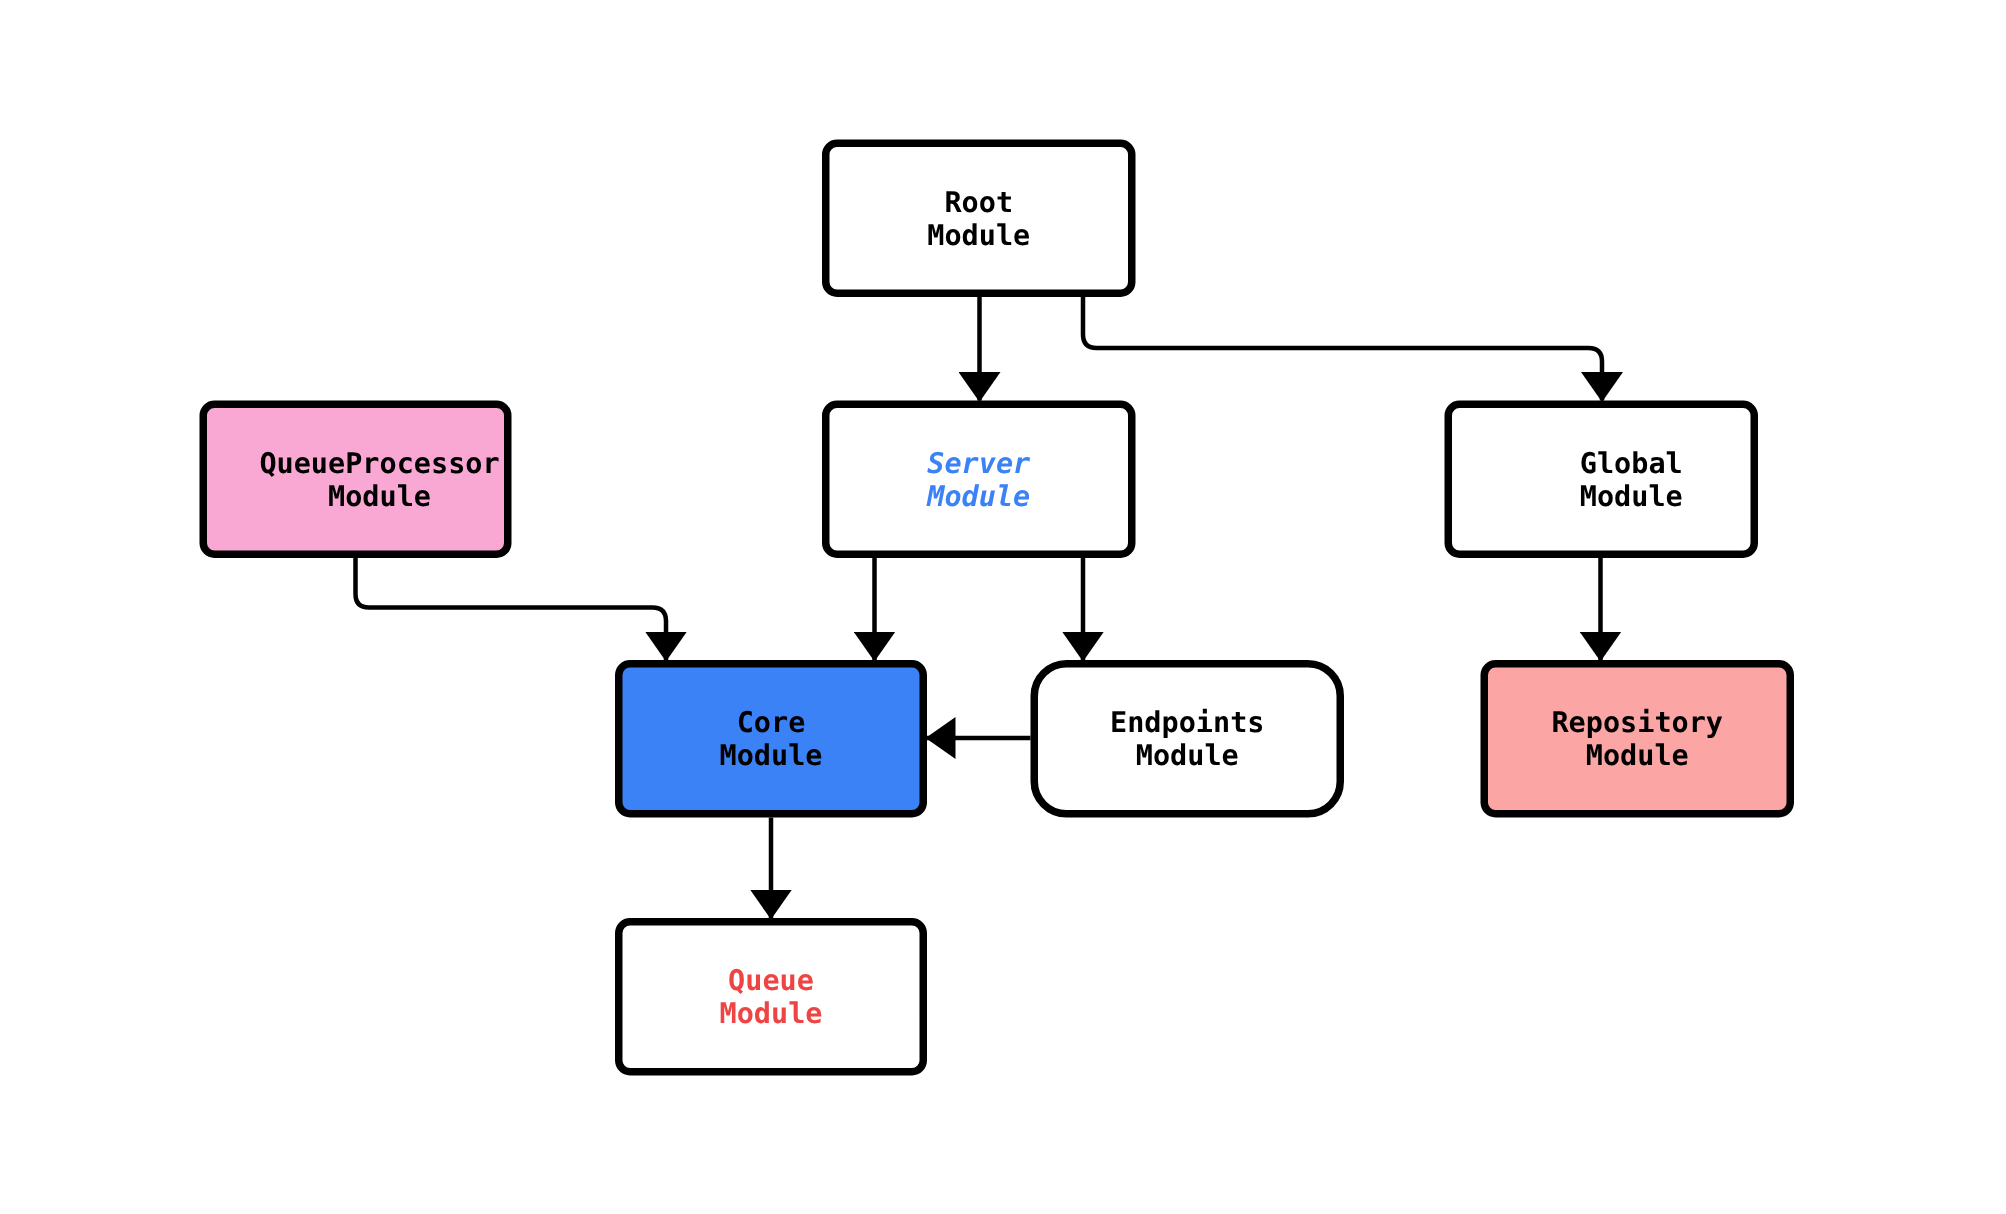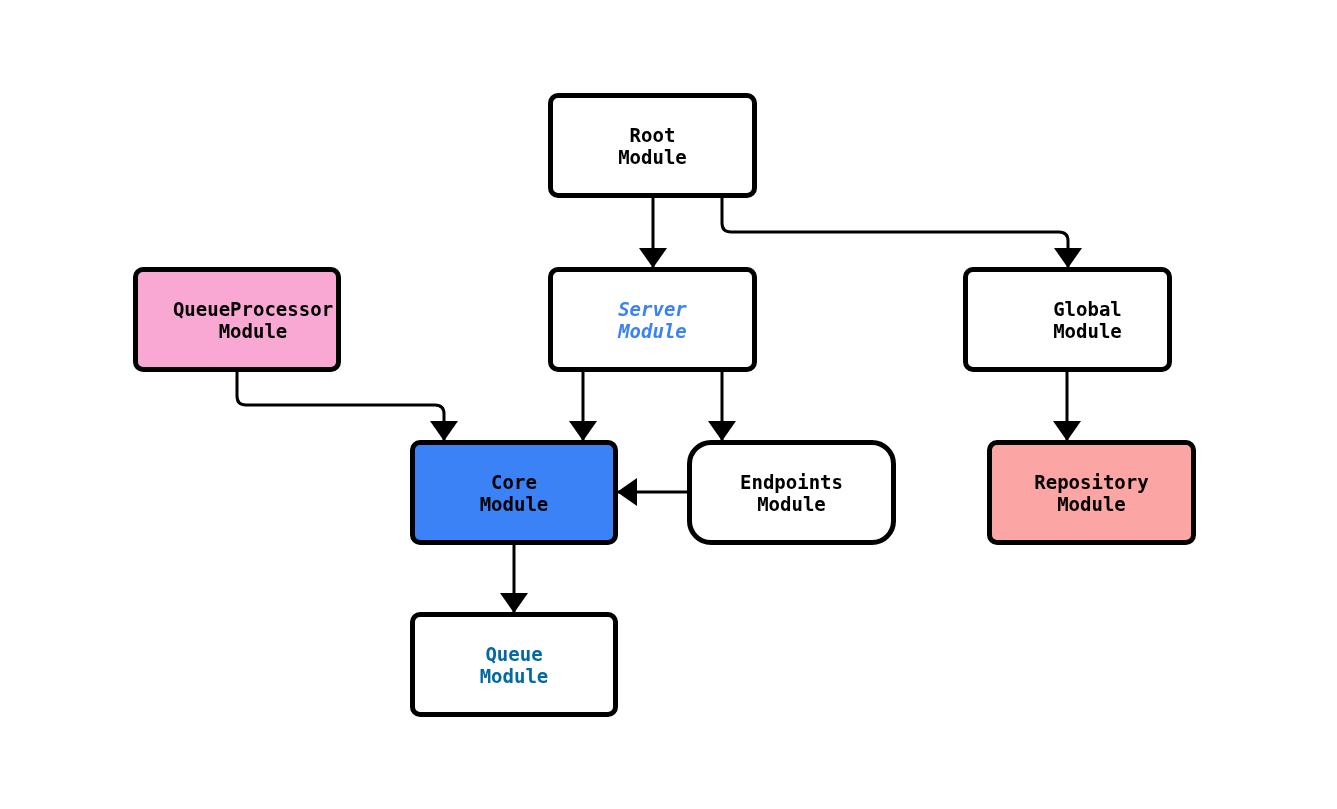--- a/index.html
+++ b/index.html
@@ -82,16 +82,16 @@
     </div>
     <div class="node" style="left: 687px; top: 440px; width: 209px; height: 105px; border-color: rgb(0, 0, 0); background: rgb(255, 255, 255); border-radius: 24px;">
       <div class="node-label" style="color: rgb(0, 0, 0);">Endpoints
 Module</div>
     </div>
     <div class="node" style="left: 963px; top: 440px; width: 209px; height: 105px; border-color: rgb(0, 0, 0); background: #fca5a5; margin-left: 24px;">
       <div class="node-label" style="color: rgb(0, 0, 0);">Repository
 Module</div>
     </div>
     <div class="node" style="left: 410px; top: 612px; width: 208px; height: 105px; border-color: rgb(0, 0, 0); background: rgb(255, 255, 255);">
-      <div class="node-label" style="color: #0369a1;">Queue
+      <div class="node-label" style="color: #ef4444;">Queue
 Module</div>
     </div>
   </div>
 
 </body></html>

